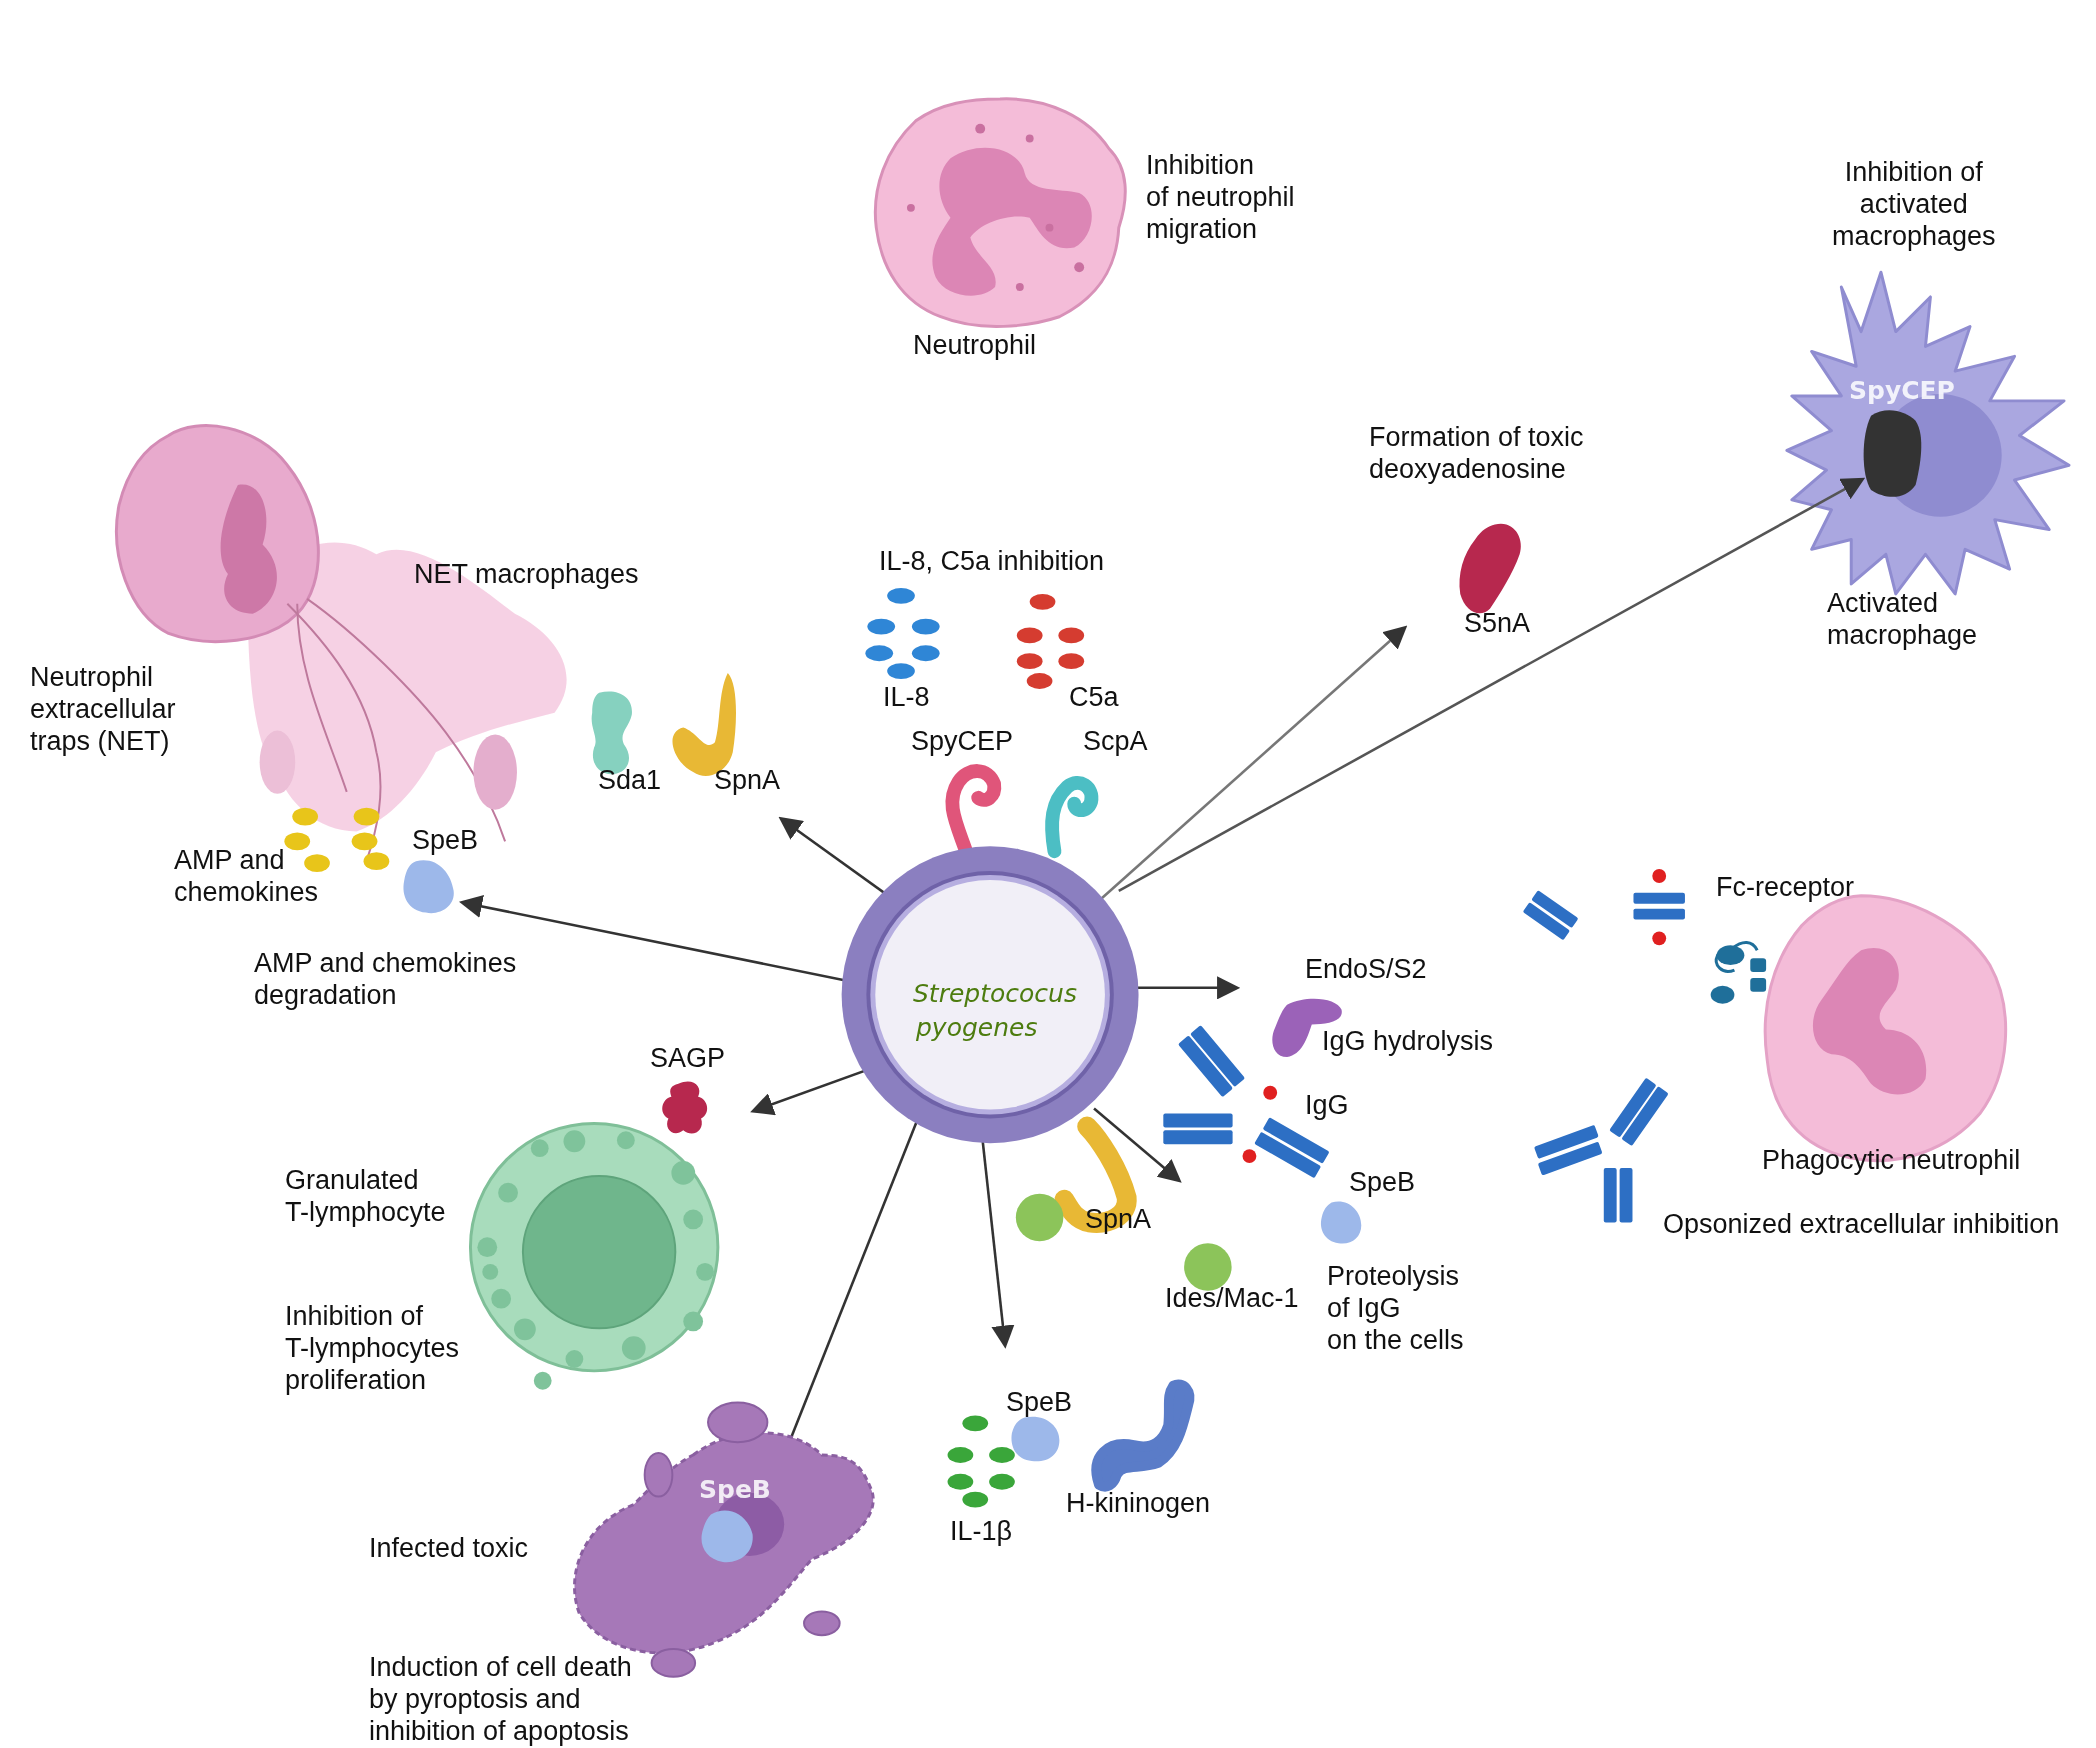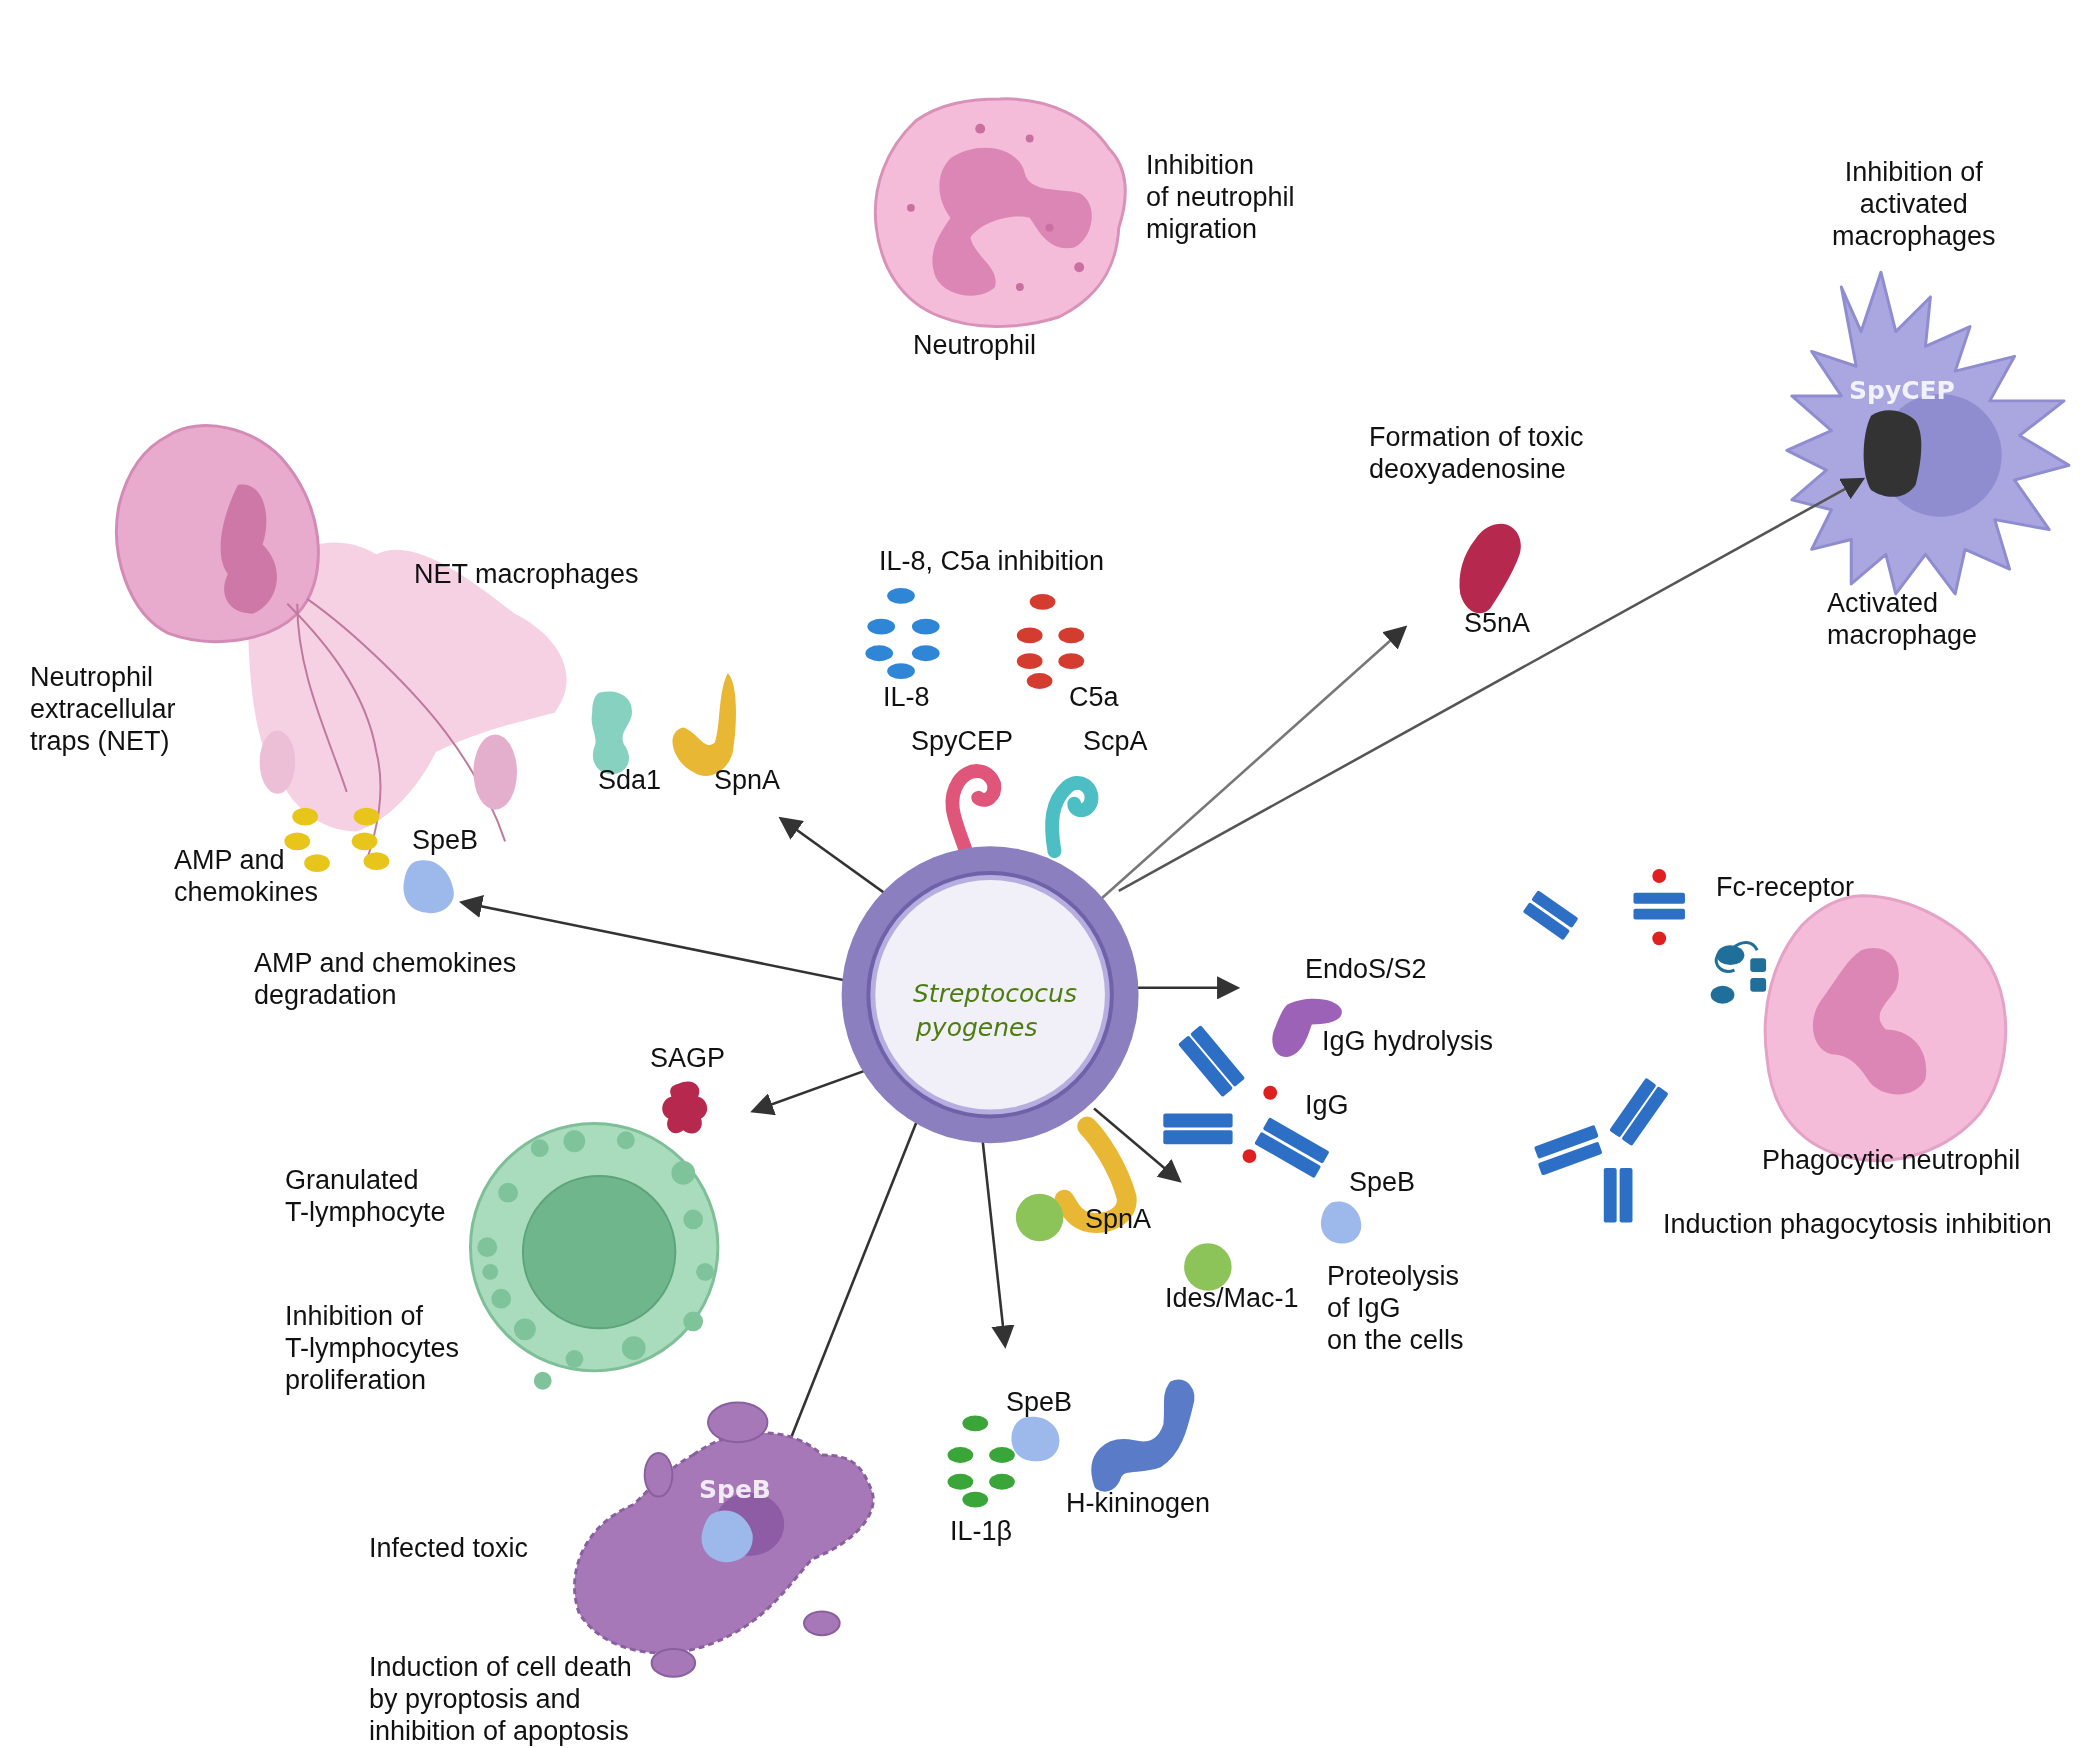--- a/index.html
+++ b/index.html
@@ -273,21 +273,21 @@
 <div class="lbl" style="left:1305px;top:1089px">IgG</div>
 <div class="lbl" style="left:1349px;top:1166px">SpeB</div>
 <div class="lbl" style="left:1327px;top:1260px">Proteolysis
 of IgG
 on the cells</div>
 <div class="lbl" style="left:1165px;top:1282px">Ides/Mac-1</div>
 <div class="lbl" style="left:1085px;top:1203px">SpnA</div>
 
 <div class="lbl" style="left:1716px;top:871px">Fc-receptor</div>
 <div class="lbl" style="left:1762px;top:1144px">Phagocytic neutrophil</div>
-<div class="lbl" style="left:1663px;top:1208px">Induction phagocytosis inhibition</div>
+<div class="lbl" style="left:1663px;top:1208px">Opsonized extracellular inhibition</div>
 
 <div class="lbl" style="left:650px;top:1042px">SAGP</div>
 <div class="lbl" style="left:285px;top:1164px">Granulated
 T-lymphocyte</div>
 <div class="lbl" style="left:285px;top:1300px">Inhibition of
 T-lymphocytes
 proliferation</div>
 
 <div class="inner-white" style="left:699px;top:1475px">SpeB</div>
 <div class="lbl" style="left:369px;top:1532px">Infected toxic</div>

